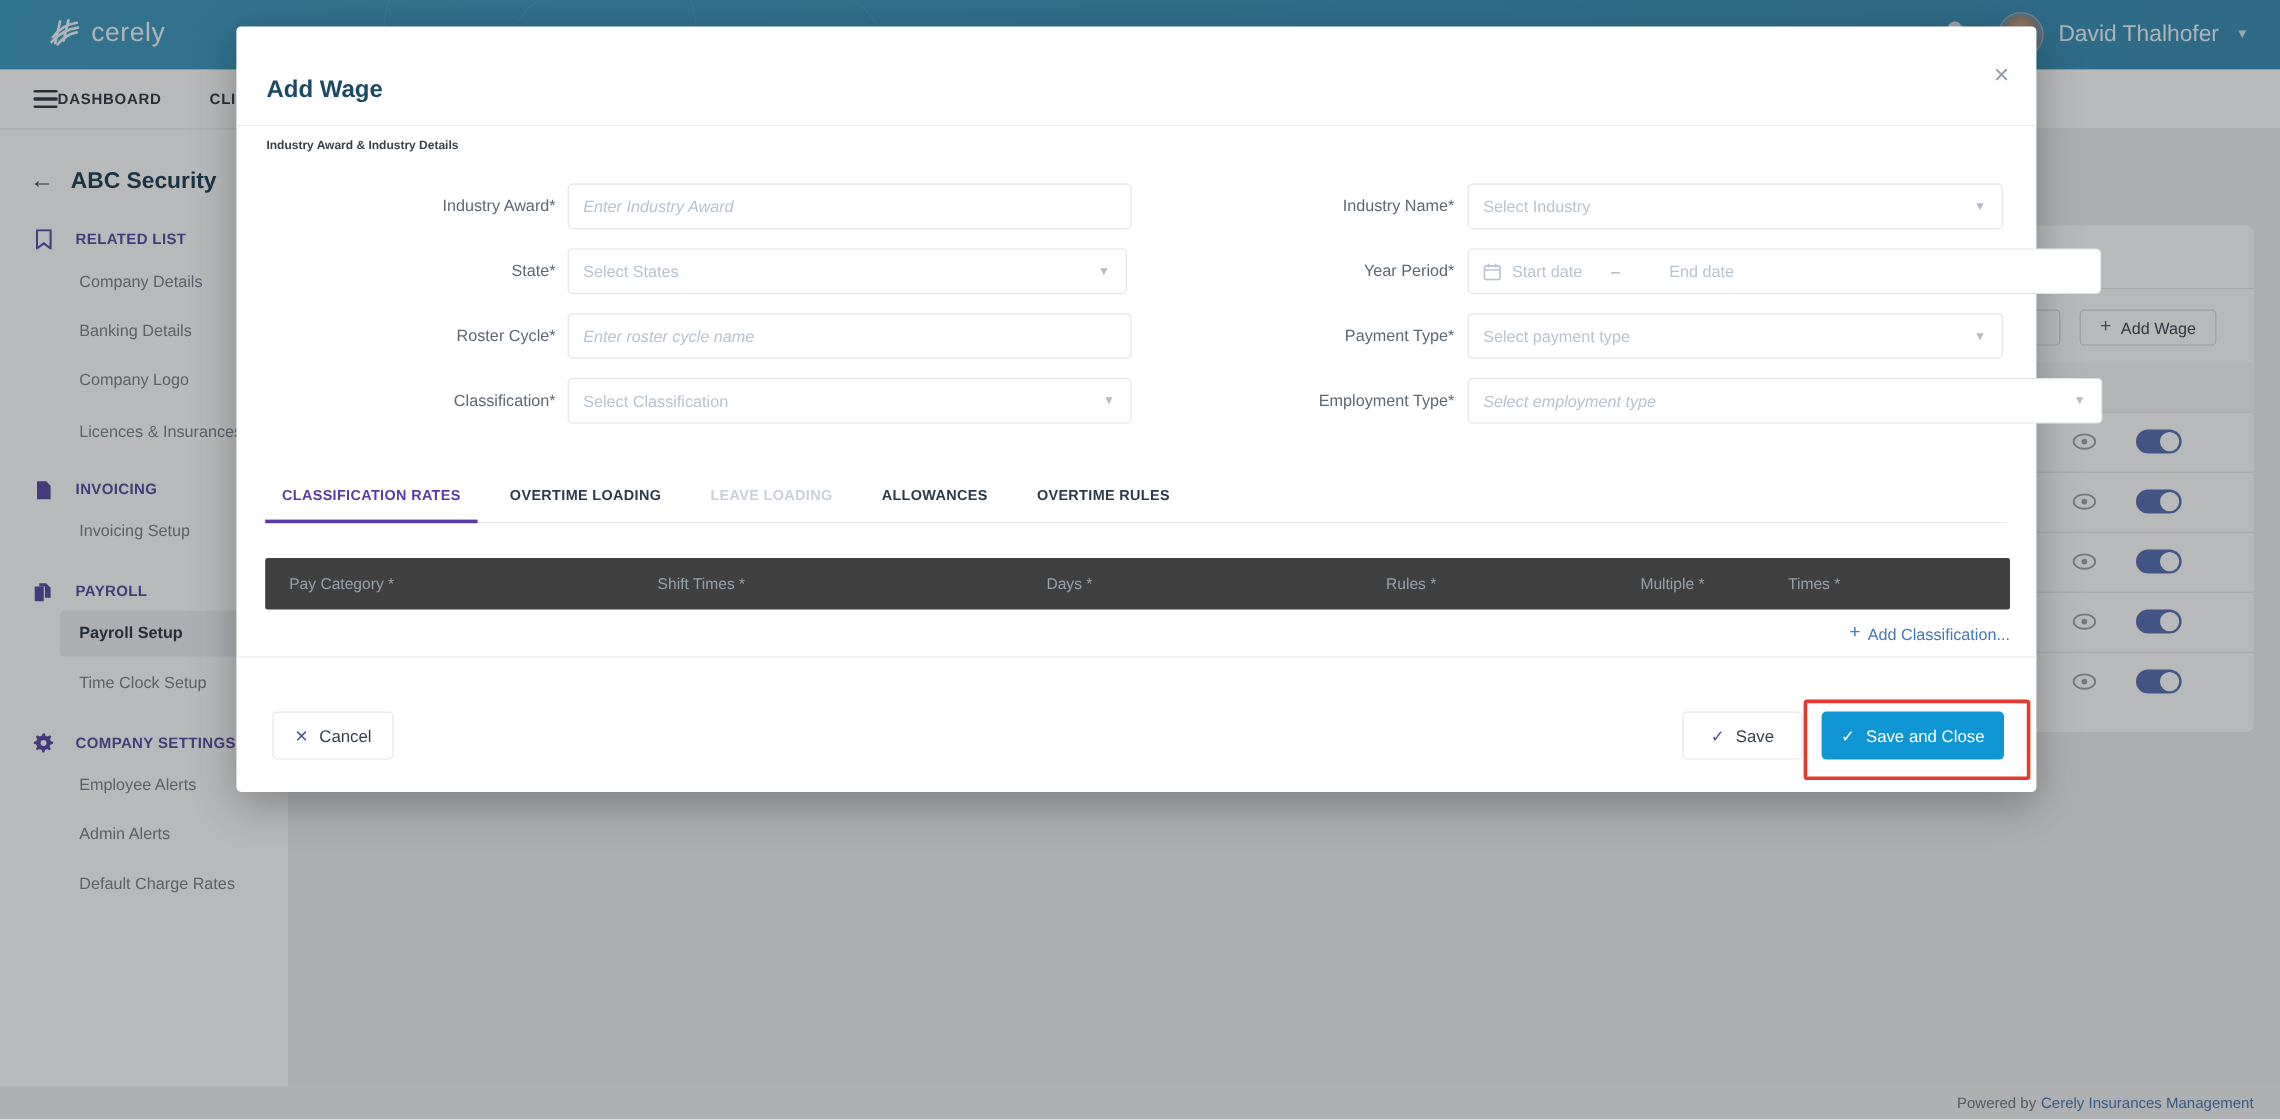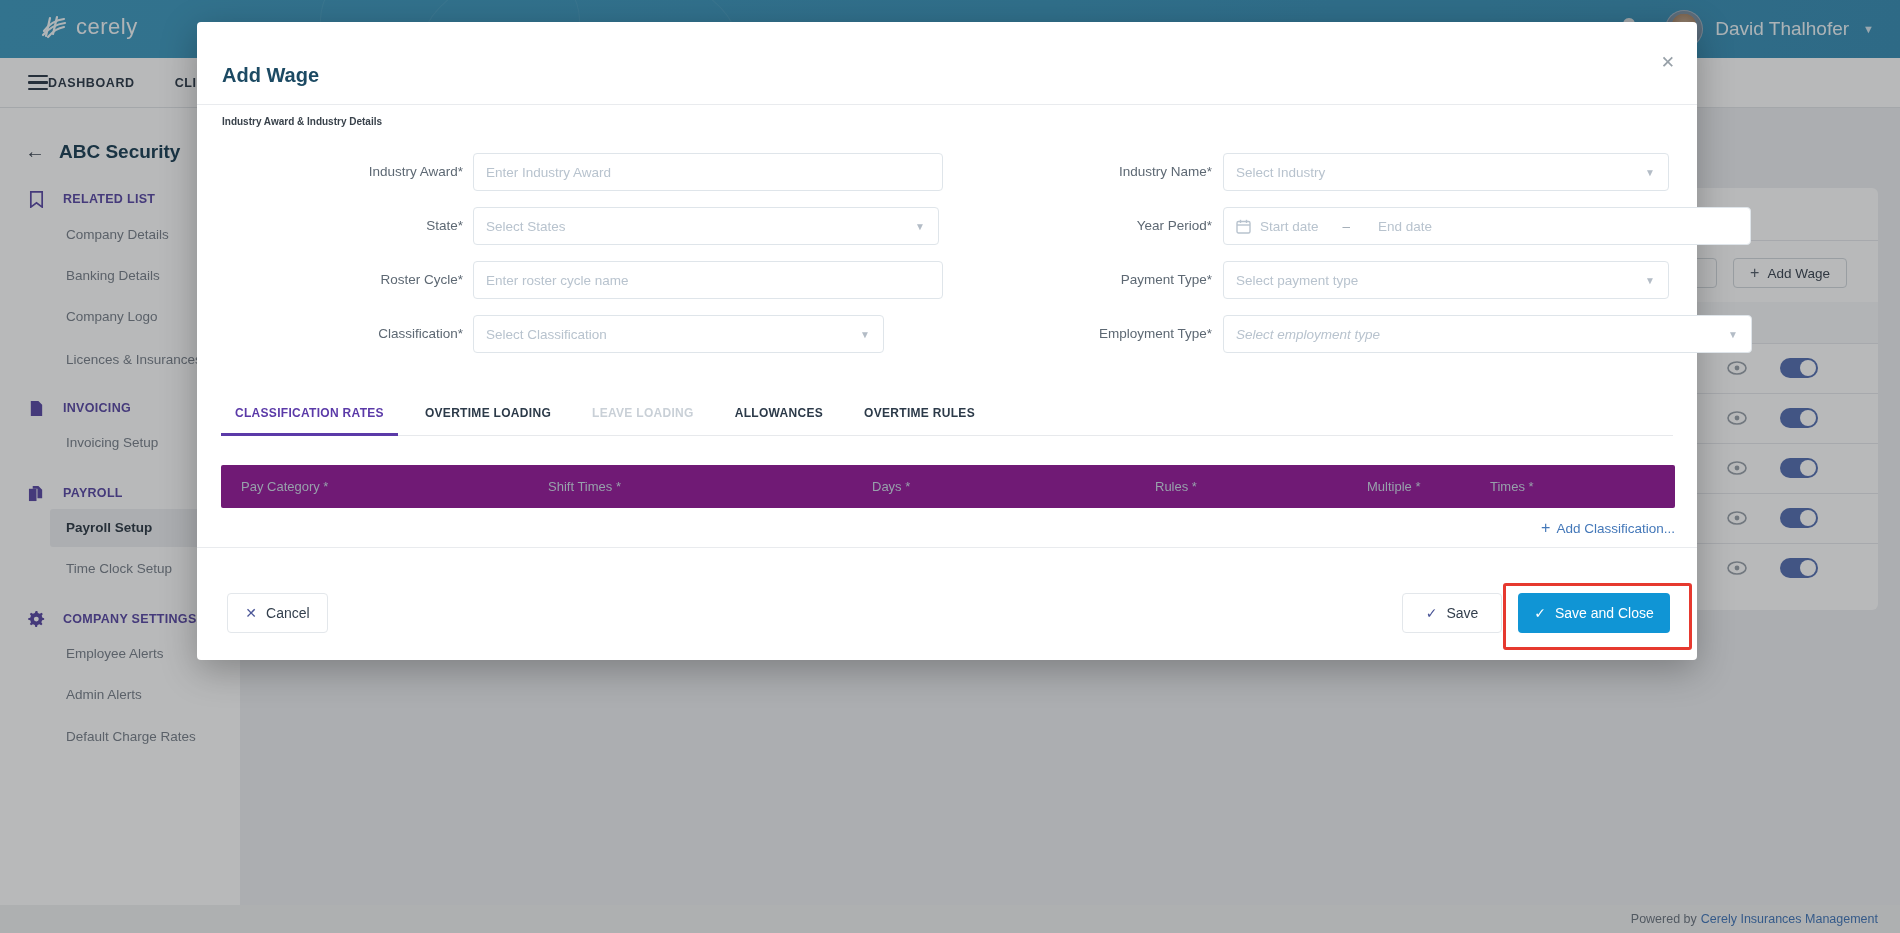--- a/index.html
+++ b/index.html
@@ -62,37 +62,37 @@
   .modal { position:absolute; left:197px; top:22px; width:1500px; height:638px; background:#fff; border-radius:4px;
            box-shadow:0 10px 36px rgba(0,0,0,0.28); }
   .m-title { position:absolute; left:25px; top:42px; font-size:20px; font-weight:bold; color:#1c4a63; }
   .m-close { position:absolute; right:22px; top:32px; font-size:17px; color:#97a0a8; cursor:pointer; line-height:1; }
   .m-div1 { position:absolute; left:0; top:82px; width:100%; height:1px; background:#e9ebee; }
   .m-sec-title { position:absolute; left:25px; top:94px; font-size:10px; font-weight:bold; color:#39424b; }
 
   .fld-label { position:absolute; width:206px; text-align:right; font-size:13.5px; color:#5d6873; line-height:38px; white-space:nowrap; }
   .fld-box { position:absolute; height:38px; border:1px solid #dfe5ea; border-radius:4px; background:#fff; display:flex; align-items:center; }
   .fld-box input { border:none; outline:none; width:100%; height:100%; padding:0 12px; font-size:13.5px; color:#4a5560;
-                   font-family:inherit; background:transparent; }
+                   font-family:inherit; background:transparent;font-style:italic; }
   .fld-box input::placeholder { color:#b8c3ce; }
   .sel-text { padding-left:12px; font-size:13.5px; color:#b8c3ce; flex:1; }
   .sel-caret { font-size:10px; color:#b3bcc6; padding-right:13px; }
   .dr-ic { margin-left:12px; }
   .dr-txt { font-size:13.5px; color:#b8c3ce; margin-left:9px; }
   .dr-sep { font-size:13.5px; color:#9aa5b0; margin-left:24px; }
-  .dr-end { margin-left:28px; }
+  .dr-end { margin-left:41px; }
 
   .tabs-row { position:absolute; left:24px; right:24px; top:368px; height:46px; border-bottom:1px solid #e7e9ec; display:flex; }
   .tab { position:relative; padding:0 14px; margin-right:13px; display:flex; align-items:center; font-size:12px; font-weight:bold;
          letter-spacing:0.3px; color:#2c3a49; cursor:pointer; white-space:nowrap; }
   .tab.active { color:#5b3aa8; }
   .tab.active::after { content:""; position:absolute; left:0; right:0; bottom:-1px; height:3px; background:#5b3aa8; }
   .tab.disabled { color:#c9d0d7; cursor:default; }
 
-  .m-thead { position:absolute; left:24px; right:22px; top:443px; height:43px; background:#701a75; border-radius:2px; }
+  .m-thead { position:absolute; left:24px; right:22px; top:443px; height:43px; background:#404040; border-radius:2px; }
   .m-th { position:absolute; top:0; line-height:43px; font-size:13px; color:#97a1ab; white-space:nowrap; }
 
   .add-cls { position:absolute; right:22px; top:497px; display:flex; align-items:center; gap:6px; color:#4478b9;
              font-size:13.5px; cursor:pointer; }
   .add-cls .plus { font-size:16px; }
   .m-div2 { position:absolute; left:0; top:525px; width:100%; height:1px; background:#e9ebee; }
 
   .btn { position:absolute; top:571px; height:40px; border-radius:4px; display:flex; align-items:center; justify-content:center;
          gap:9px; font-size:14px; cursor:pointer; }
   .btn-light { background:#fff; border:1px solid #e3e7eb; color:#333f4d; }
@@ -299,21 +299,21 @@
   <div class="fld-box" style="left:276px; top:239px; width:470px;">
     <input placeholder="Enter roster cycle name" style="">
   </div>
   <div class="fld-label" style="left:809px; top:239px;">Payment Type*</div>
   <div class="fld-box" style="left:1026px; top:239px; width:446px;">
     <span class="sel-text">Select payment type</span>
     <span class="sel-caret">▼</span>
   </div>
 
   <div class="fld-label" style="left:60px; top:293px;">Classification*</div>
-  <div class="fld-box" style="left:276px; top:293px; width:411px;">
+  <div class="fld-box" style="left:276px; top:293px; width:470px;">
     <span class="sel-text">Select Classification</span>
     <span class="sel-caret">▼</span>
   </div>
   <div class="fld-label" style="left:809px; top:293px;">Employment Type*</div>
   <div class="fld-box" style="left:1026px; top:293px; width:529px;font-style:italic;">
     <span class="sel-text">Select employment type</span>
     <span class="sel-caret">▼</span>
   </div>
 
   <div class="tabs-row">

